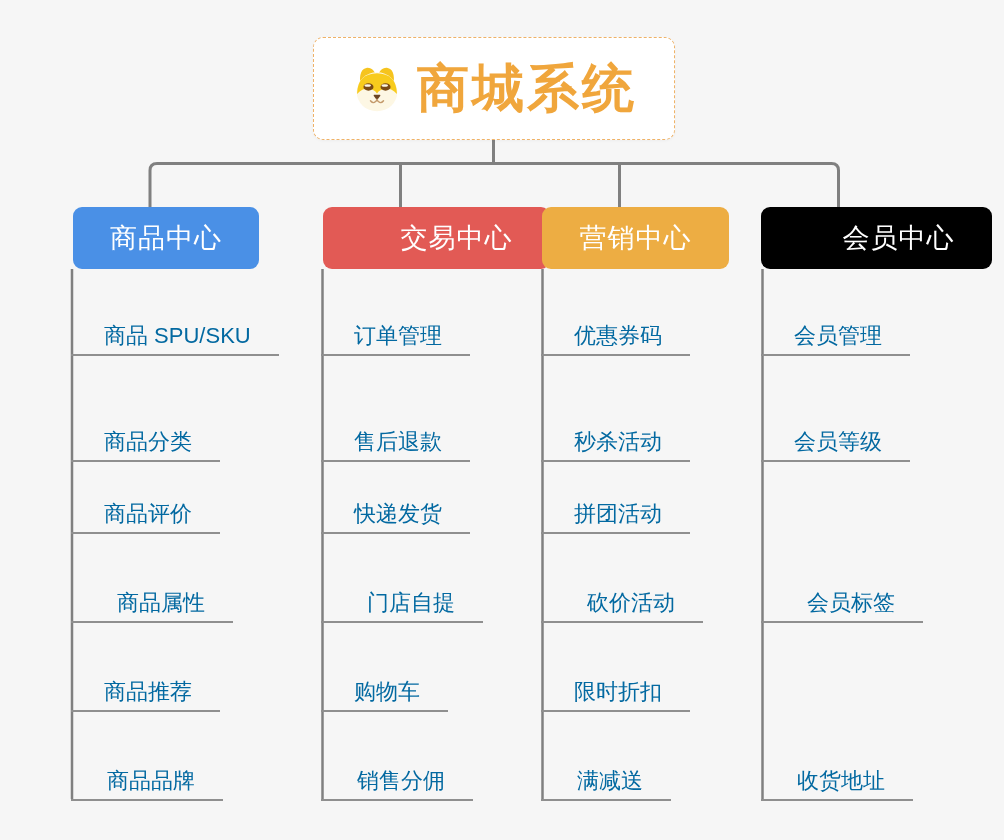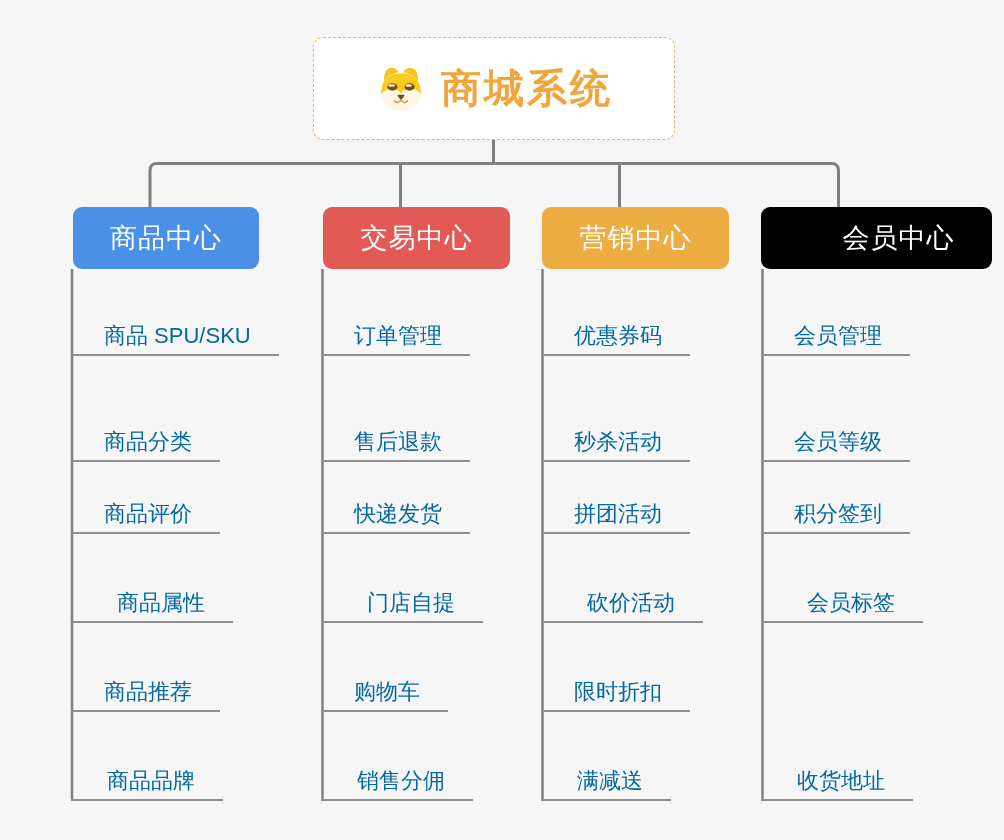--- a/index.html
+++ b/index.html
@@ -27,21 +27,21 @@
     border: 1px dashed #efb267;
     border-radius: 10px;
     box-shadow: 0 1px 3px rgba(0,0,0,0.04);
     display: flex;
     align-items: center;
     justify-content: center;
     gap: 14px;
     cursor: pointer;
   }
   .root-title {
-    font-size: 40px;
+    font-size: 52px;
     font-weight: 600;
     letter-spacing: 3px;
     color: #f0a63c;
     white-space: nowrap;
   }
   .branch-node {
     position: absolute;
     top: 207px;
     height: 62px;
     border-radius: 9px;
@@ -49,21 +49,21 @@
     align-items: center;
     justify-content: center;
     color: #ffffff;
     font-size: 27px;
     letter-spacing: 1px;
     white-space: nowrap;
     cursor: pointer;
     margin-left: 16px;
   }
   .branch-0 { left: 57px;  width: 186px; }
-  .branch-1 { left: 307px; width: 187px; }
+  .branch-1 { left: 307px; width: 187px; padding-left: 40px; }
   .branch-2 { left: 526px; width: 187px; }
   .branch-3 { left: 745px; width: 187px; }
 
   .leaf-node {
     position: absolute;
     height: 36px;
     line-height: 36px;
     padding: 0 28px 0 33px;
     border-bottom: 2px solid #8f8f8f;
     font-size: 22px;
@@ -151,17 +151,16 @@
 
   <div class="leaf-node col-2 row-0">优惠券码</div>
   <div class="leaf-node col-2 row-1">秒杀活动</div>
   <div class="leaf-node col-2 row-2">拼团活动</div>
   <div class="leaf-node col-2 row-3">砍价活动</div>
   <div class="leaf-node col-2 row-4">限时折扣</div>
   <div class="leaf-node col-2 row-5">满减送</div>
 
   <div class="leaf-node col-3 row-0">会员管理</div>
   <div class="leaf-node col-3 row-1">会员等级</div>
-  <div class="leaf-node col-3 row-2">积分签到</div>
   <div class="leaf-node col-3 row-3">会员标签</div>
   <div class="leaf-node col-3 row-5">收货地址</div>
 
 </div>
 
 </body></html>

